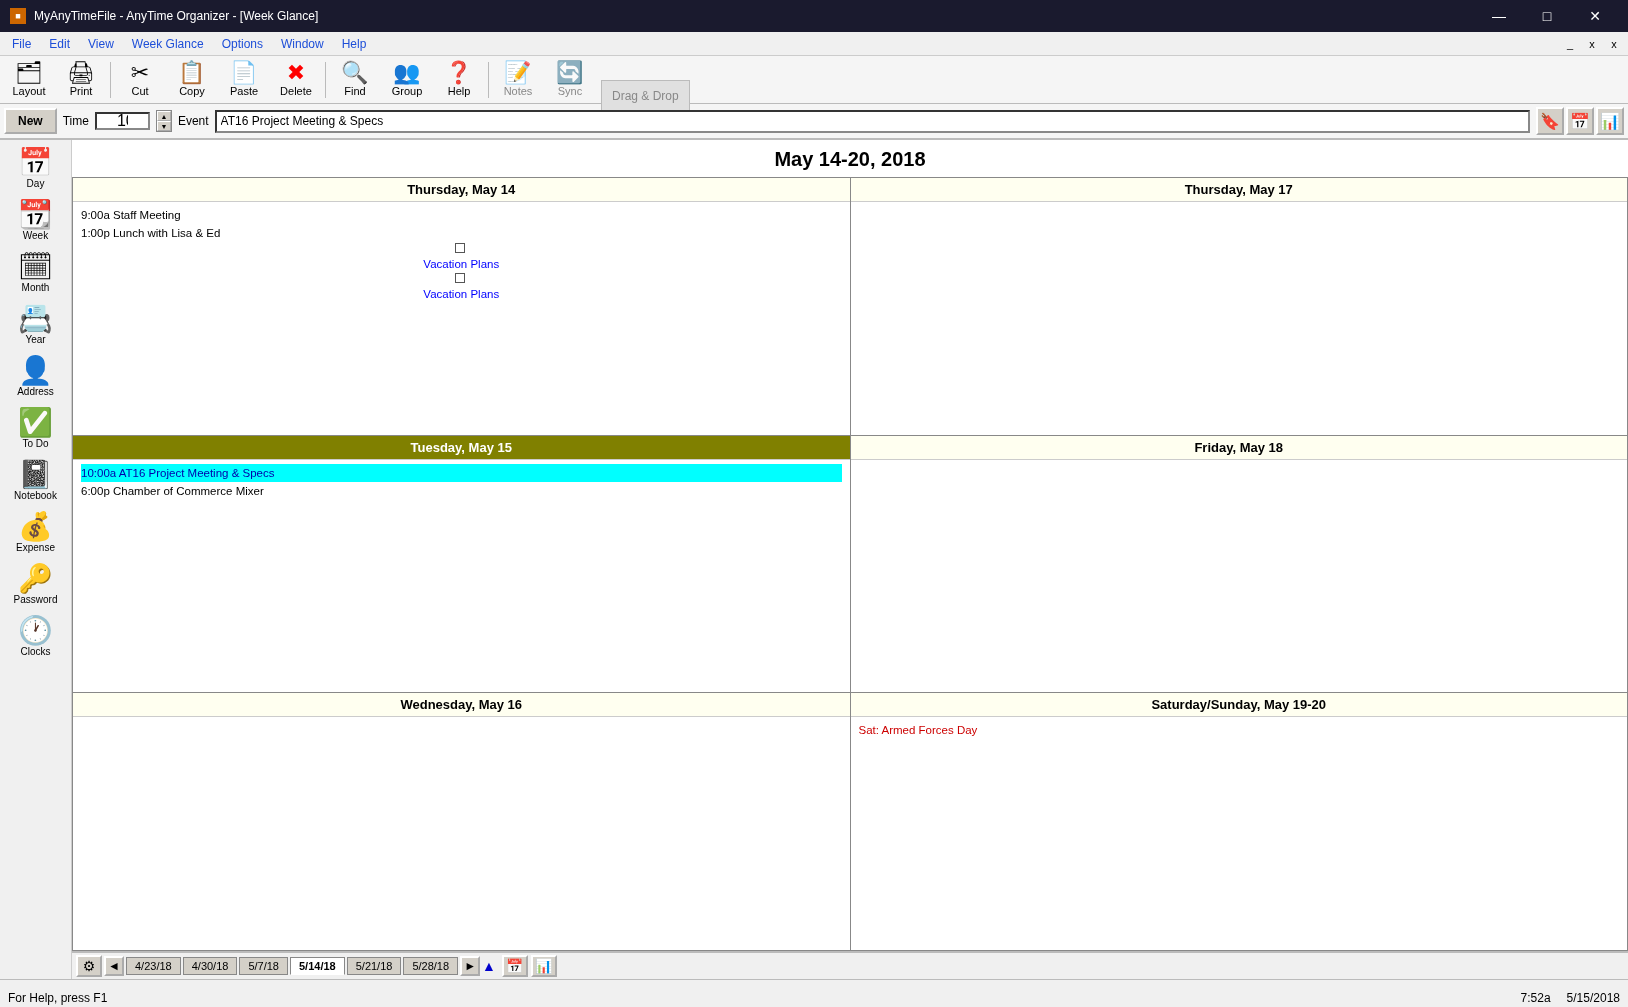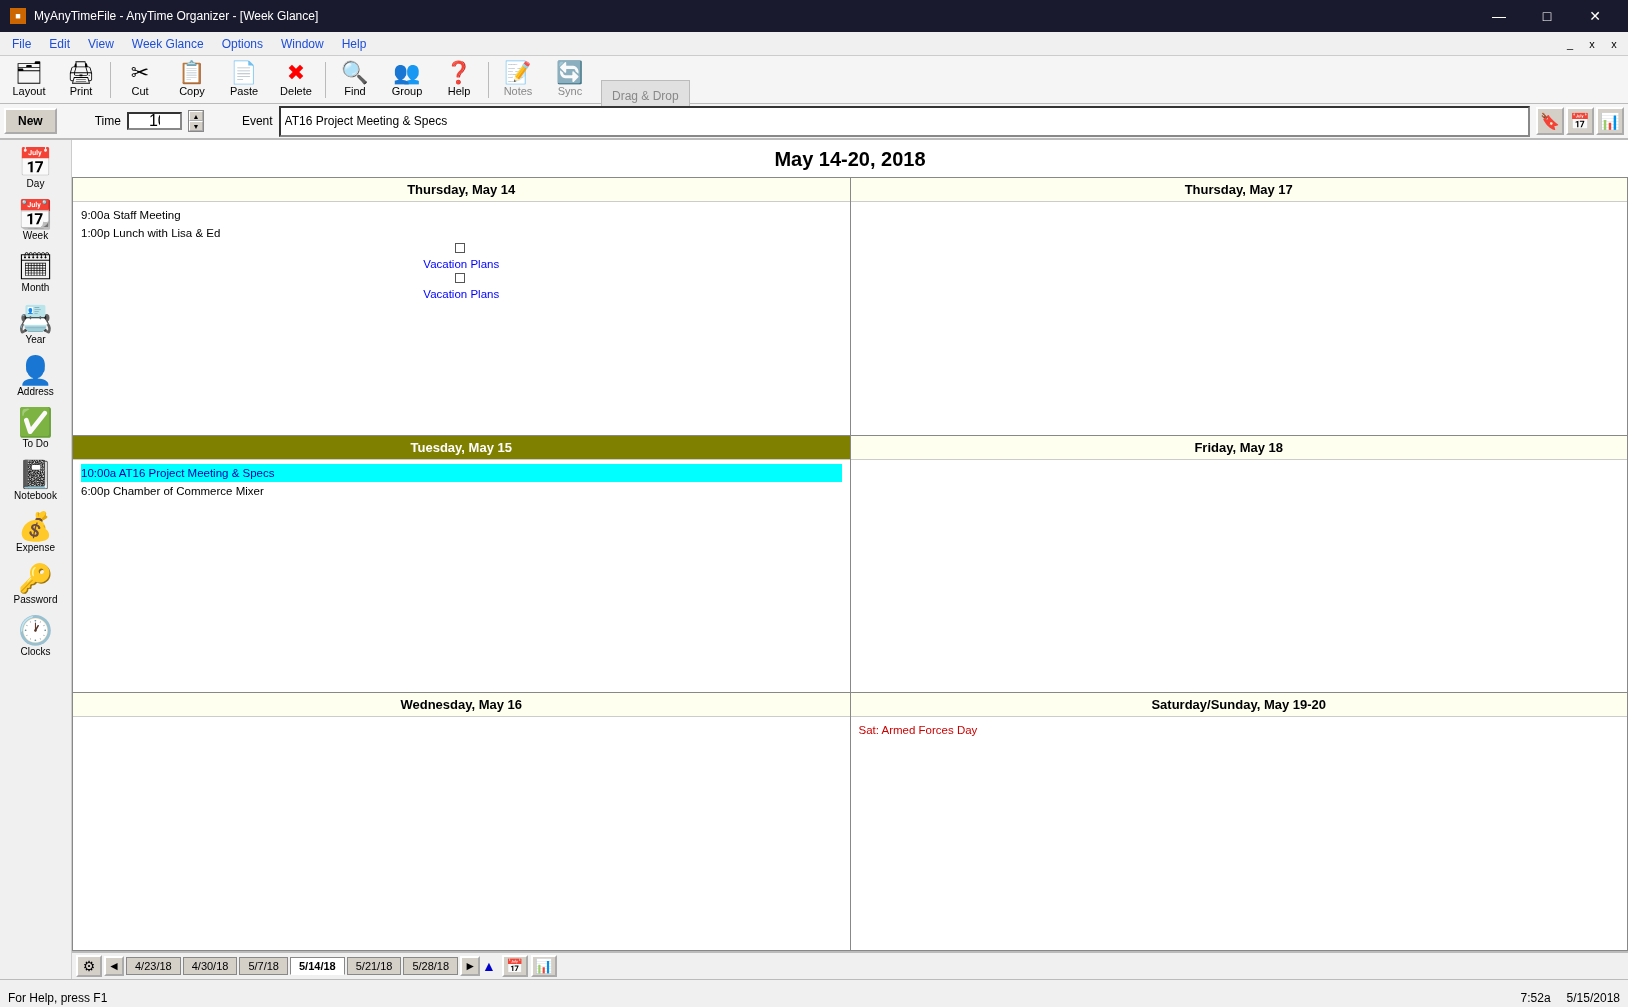--- a/index.html
+++ b/index.html
@@ -93,37 +93,37 @@
     .new-btn {
       background: #d4d0c8;
       border: 2px outset #ffffff;
       padding: 3px 12px;
       cursor: pointer;
       font-size: 12px;
       font-weight: bold;
       height: 26px;
       text-align: right;
     }
-    .action-label { font-size: 12px; color: #000; margin-left: 32px; }
+    .action-label { font-size: 12px; color: #000; }
     .time-input {
       border: 2px inset #888;
       background: white;
       padding: 1px 20px;
       font-size: 16px;
       width: 55px;
       height: 18px;
     }
     .time-spin-btn { width: 14px; height: 10px; background: #d4d0c8; border: 1px outset #fff; font-size: 7px; cursor: pointer; display: flex; align-items: center; justify-content: center; }
     .event-input {
       flex: 1;
       border: 2px inset #888;
       background: white;
       padding: 1px 4px;
       font-size: 12px;
-      height: 31px;
+      height: 23px;
     }
     .action-bar-right { display: flex; gap: 2px; }
     .action-icon-btn { width: 28px; height: 28px; background: #d4d0c8; border: 2px outset #fff; cursor: pointer; display: flex; align-items: center; justify-content: center; font-size: 16px; }
 
     
     .main-container {
       display: flex;
       height: calc(1007px - 32px - 24px - 48px - 36px - 28px);
     }
 

